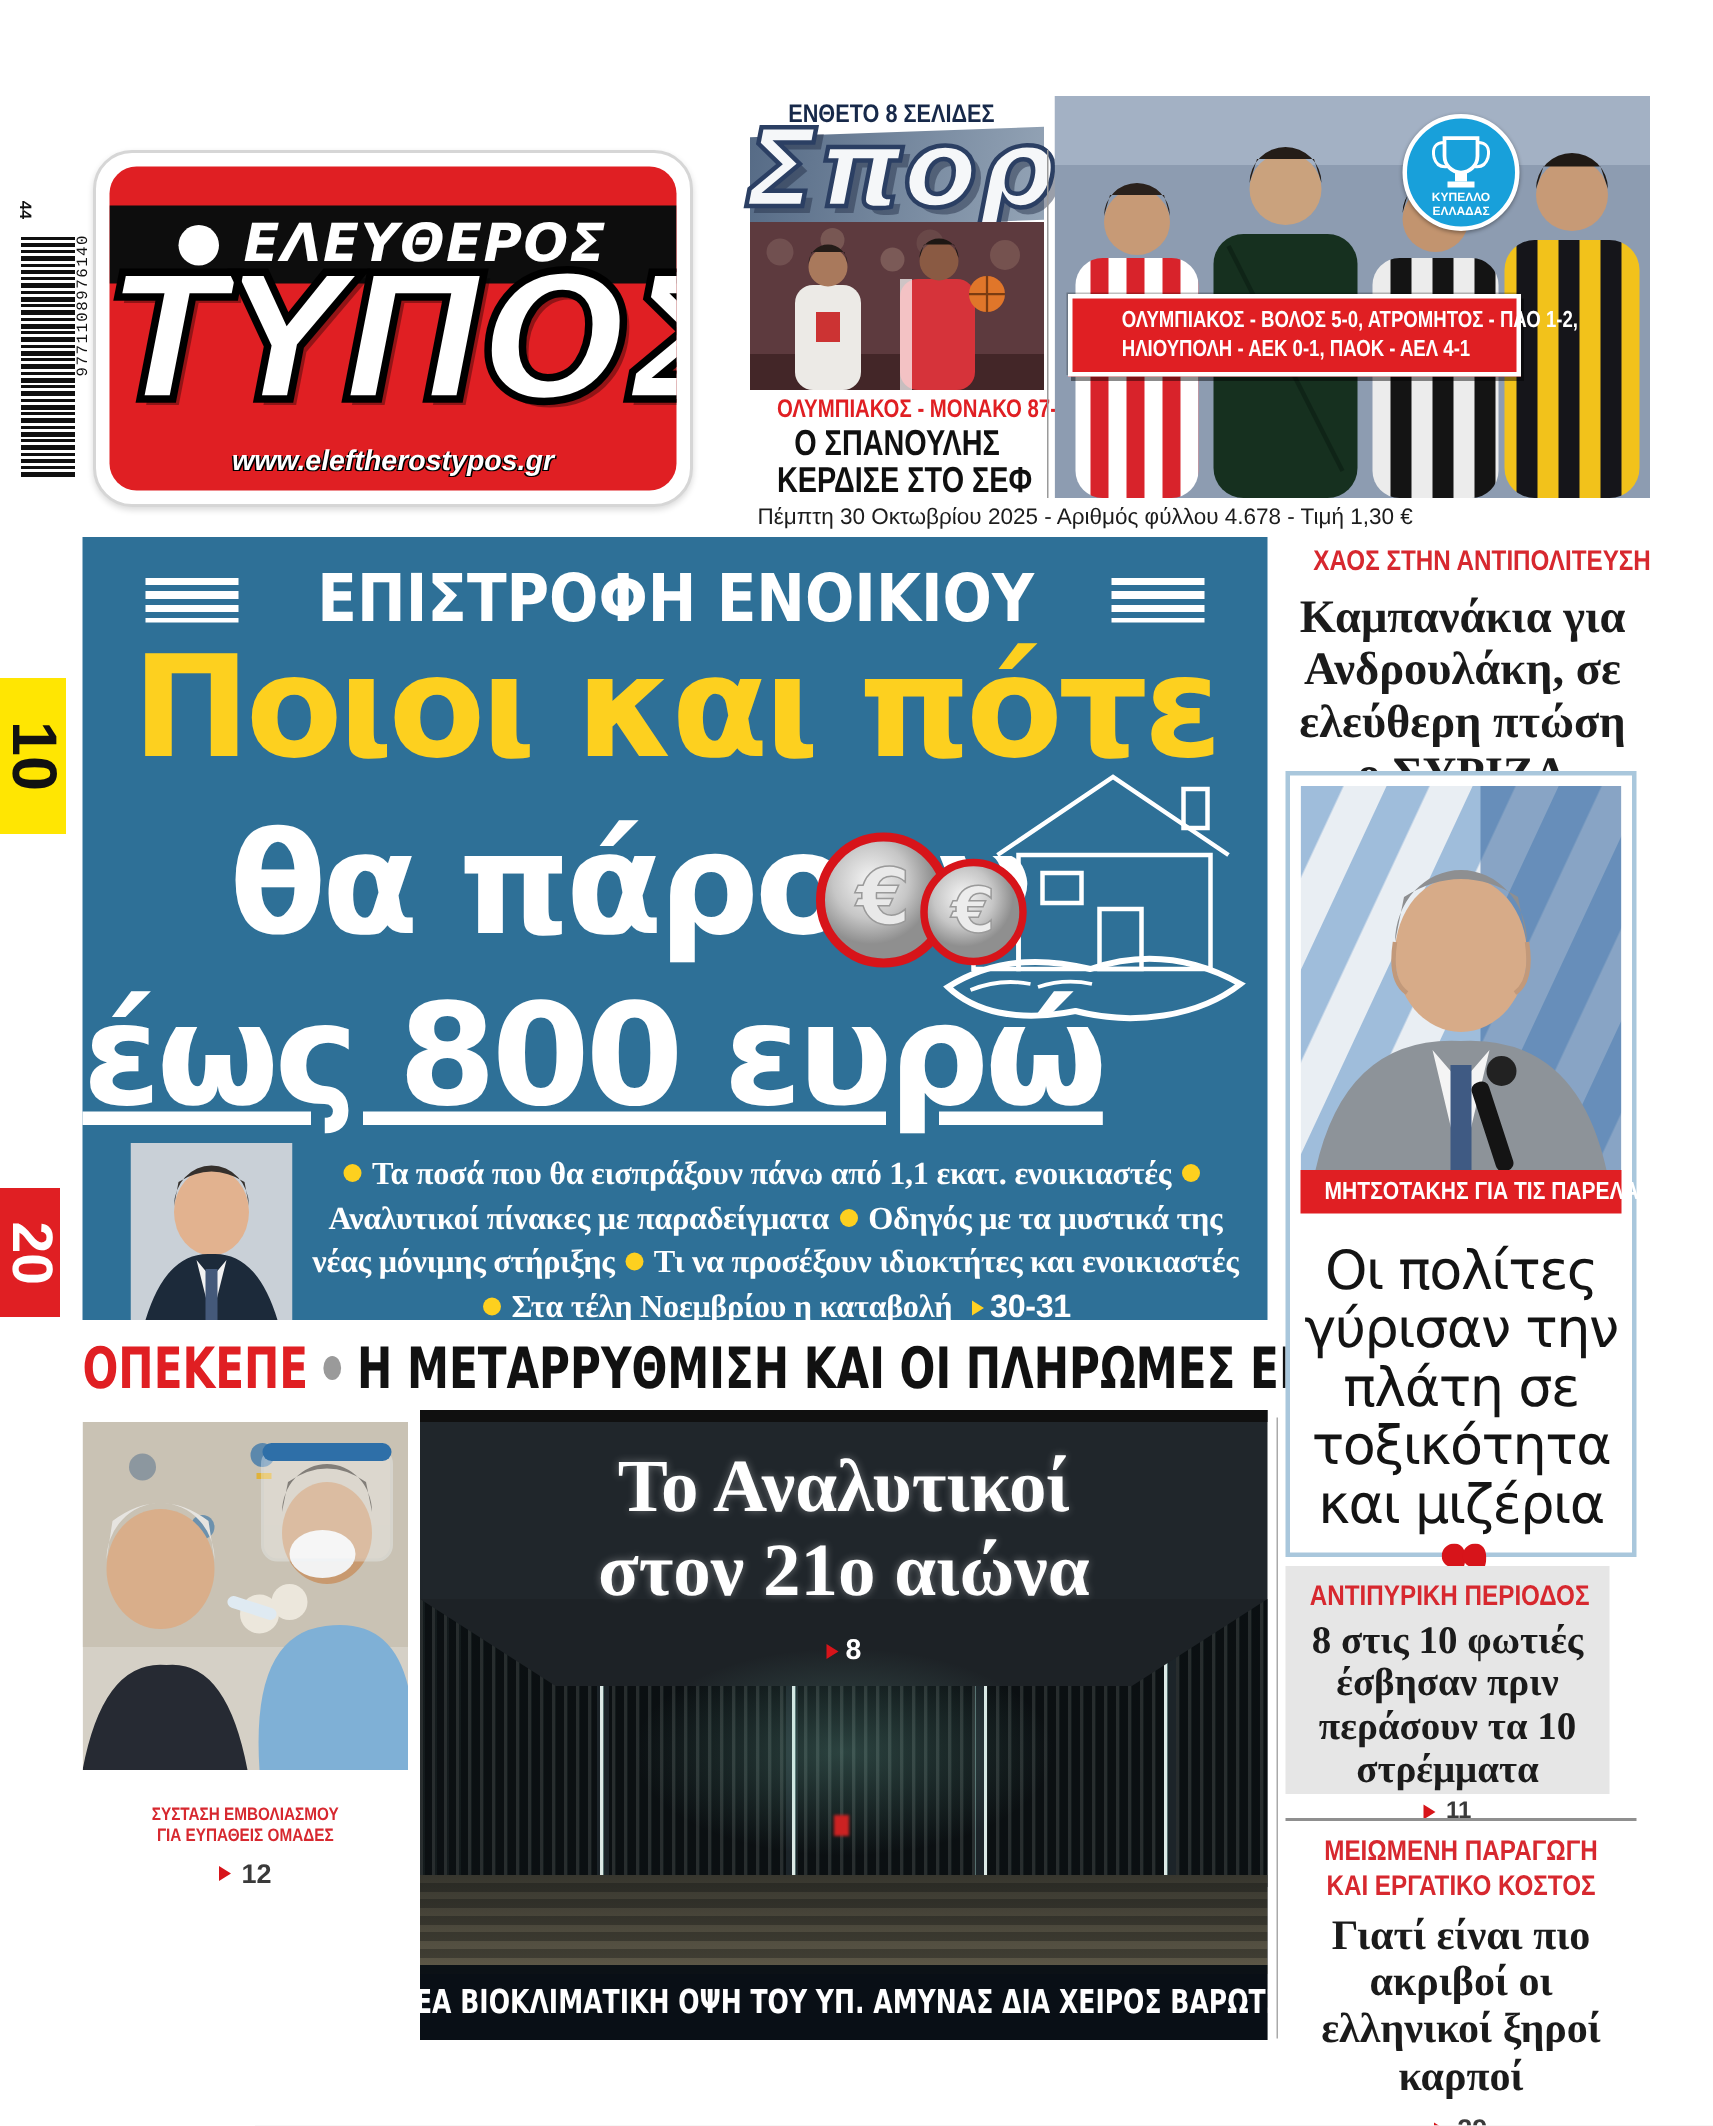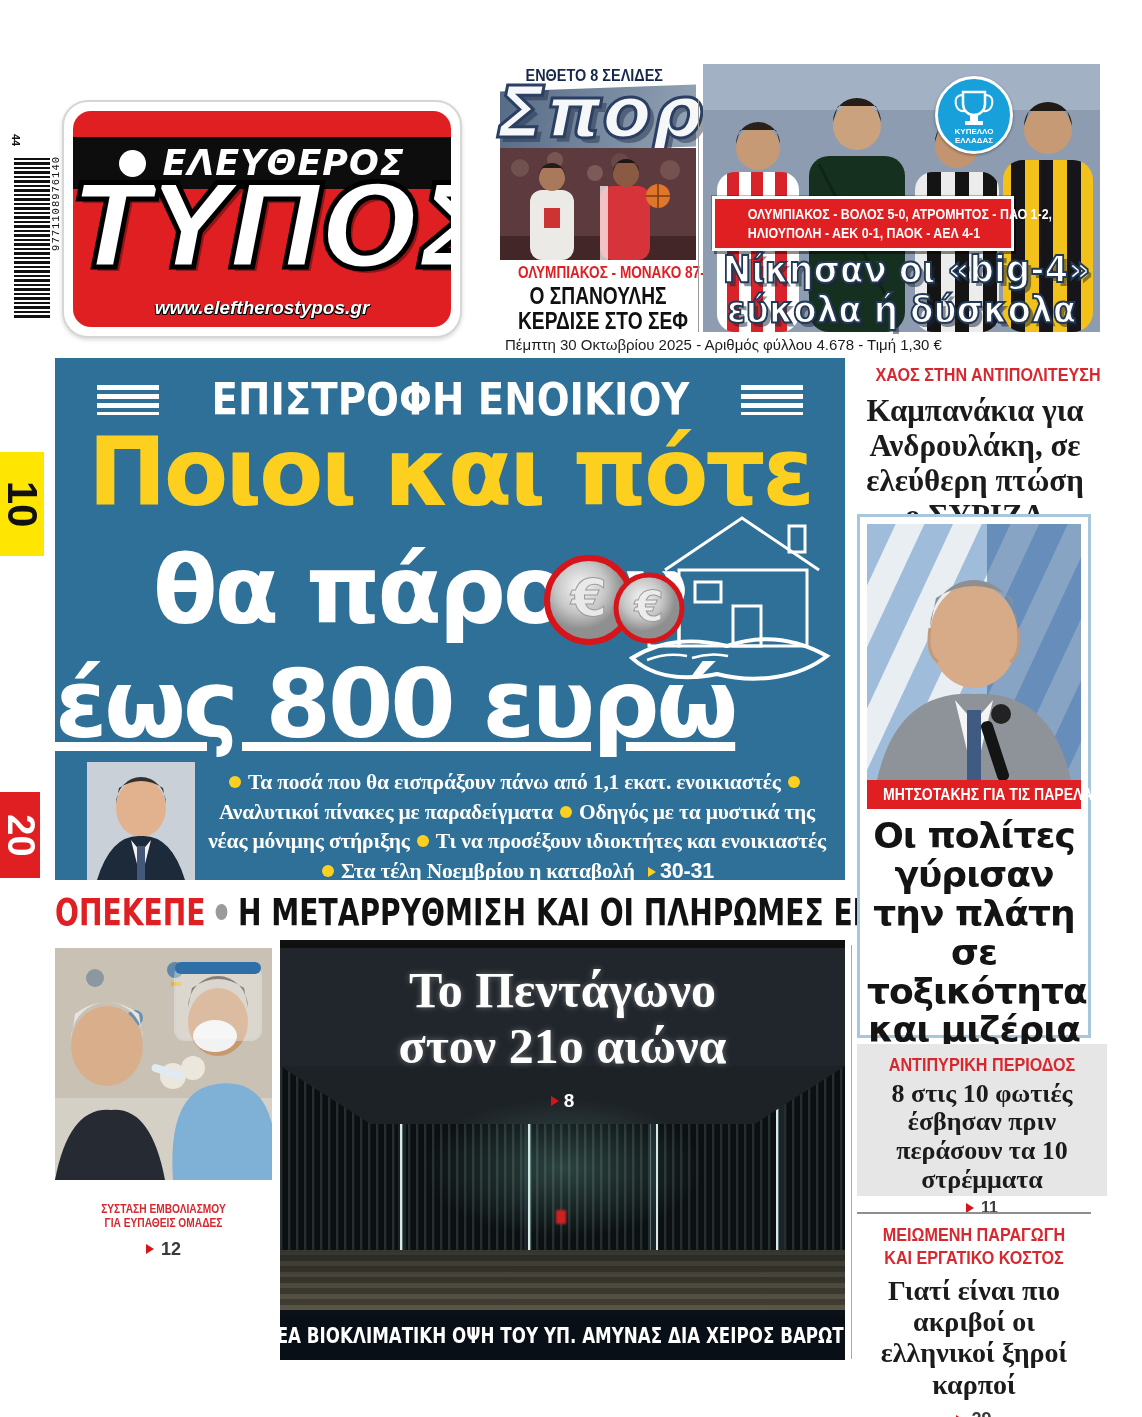--- a/index.html
+++ b/index.html
@@ -85,26 +85,26 @@
   
   .kicker{color:#d7282f;font-weight:800;font-size:19px;text-align:center;line-height:1.2;}
   .r-headline{font-family:"Liberation Serif", serif;font-weight:800;color:#1b1b1b;text-align:center;}
   #opp-article{left:858px;top:364px;width:234px;}
   #opp-article .r-headline{font-size:31px;line-height:1.13;margin-top:6px;}
   #opp-article .ref-row{margin-top:10px;}
 
   #mitso-box{left:857px;top:514px;width:234px;height:524px;border:3px solid #a9c7dc;background:#fff;padding:7px;}
   #mitso-photo{width:100%;height:256px;overflow:hidden;position:relative;}
   #mitso-label{background:#e01f23;color:#fff;font-weight:800;font-size:16.5px;text-align:center;padding:5px 0;}
-  #mitso-headline{margin-top:8px;font-family:"DejaVu Sans", sans-serif;font-weight:700;font-size:36px;line-height:1.08;text-align:center;color:#141414;letter-spacing:-1px;}
+  #mitso-headline{margin-top:20px;font-family:"DejaVu Sans", sans-serif;font-weight:400;font-size:36px;line-height:1.08;text-align:center;color:#141414;letter-spacing:-1px;}
   #mitso-ref{margin-top:8px;display:flex;align-items:center;justify-content:center;gap:10px;}
   #mitso-ref .bar{width:44px;height:5px;background:#9db4c6;}
   #mitso-ref .txt{font-size:17px;font-weight:700;color:#3a3a3a;display:inline-flex;align-items:center;gap:6px;}
 
-  #fires-box{left:857px;top:1044px;width:250px;height:152px;background:#e6e6e6;padding-top:10px;}
+  #fires-box{left:857px;top:1044px;width:216px;height:152px;background:#e6e6e6;padding-top:10px;}
   #fires-box .r-headline{font-size:26px;line-height:1.1;margin-top:3px;}
   #fires-box .ref-row{margin-top:5px;font-size:16px;}
 
   #nuts-divider{left:857px;top:1212px;width:234px;height:2px;background:#8f8f8f;}
   #nuts-article{left:857px;top:1224px;width:234px;}
   #nuts-article .r-headline{font-size:28px;line-height:1.12;margin-top:5px;}
   #nuts-article .ref-row{margin-top:9px;}
 
   #right-divider{left:851px;top:945px;width:1px;height:414px;background:#aaa;}
 
@@ -240,24 +240,20 @@
     </svg>
   </div>
   <div class="abs" id="results-banner">
     <div>
         <span class="cx80">ΟΛΥΜΠΙΑΚΟΣ - ΒΟΛΟΣ 5-0, ΑΤΡΟΜΗΤΟΣ - ΠΑΟ 1-2,</span>
       </div>
     <div>
         <span class="cx80">ΗΛΙΟΥΠΟΛΗ - ΑΕΚ 0-1, ΠΑΟΚ - ΑΕΛ 4-1</span>
       </div>
   </div>
-  <div class="abs" id="football-headline">
-    <span class="cx90">Νίκησαν οι «big-4»</span>
-    <span class="cx90">εύκολα ή δύσκολα</span>
-  </div>
 
   <div class="abs" id="dateline">Πέμπτη 30 Οκτωβρίου 2025 - Αριθμός φύλλου 4.678 - Τιμή 1,30 €</div>
 
   <div class="abs" id="lead-box">
     <div id="lead-kicker-row">
       <span class="stripes"></span>
       <span id="lead-kicker">ΕΠΙΣΤΡΟΦΗ ΕΝΟΙΚΙΟΥ</span>
       <span class="stripes"></span>
     </div>
     <div class="lead-line" id="lead-h1">Ποιοι και πότε</div>
@@ -437,21 +433,21 @@
   </div>
 
   <div class="abs" id="pentagon-box">
     <div id="pent-strips"></div>
     <div id="pent-wedge"></div>
     <div id="pent-glow"></div>
     <div id="pent-flag"></div>
     <div id="pent-steps"></div>
     <div id="pent-steps-shade"></div>
     <div id="pent-headline">
-      <div>Το Πεντάγωνο</div>
+      <div>Το Αναλυτικοί</div>
       <div>στον 21ο αιώνα</div>
     </div>
     <div id="pent-ref">
         <span class="tri sm"></span>
         <span>8</span>
       </div>
     <div id="pent-caption">
         <span>Η ΝΕΑ ΒΙΟΚΛΙΜΑΤΙΚΗ ΟΨΗ ΤΟΥ ΥΠ. ΑΜΥΝΑΣ ΔΙΑ ΧΕΙΡΟΣ ΒΑΡΩΤΣΟΥ</span>
       </div>
   </div>

